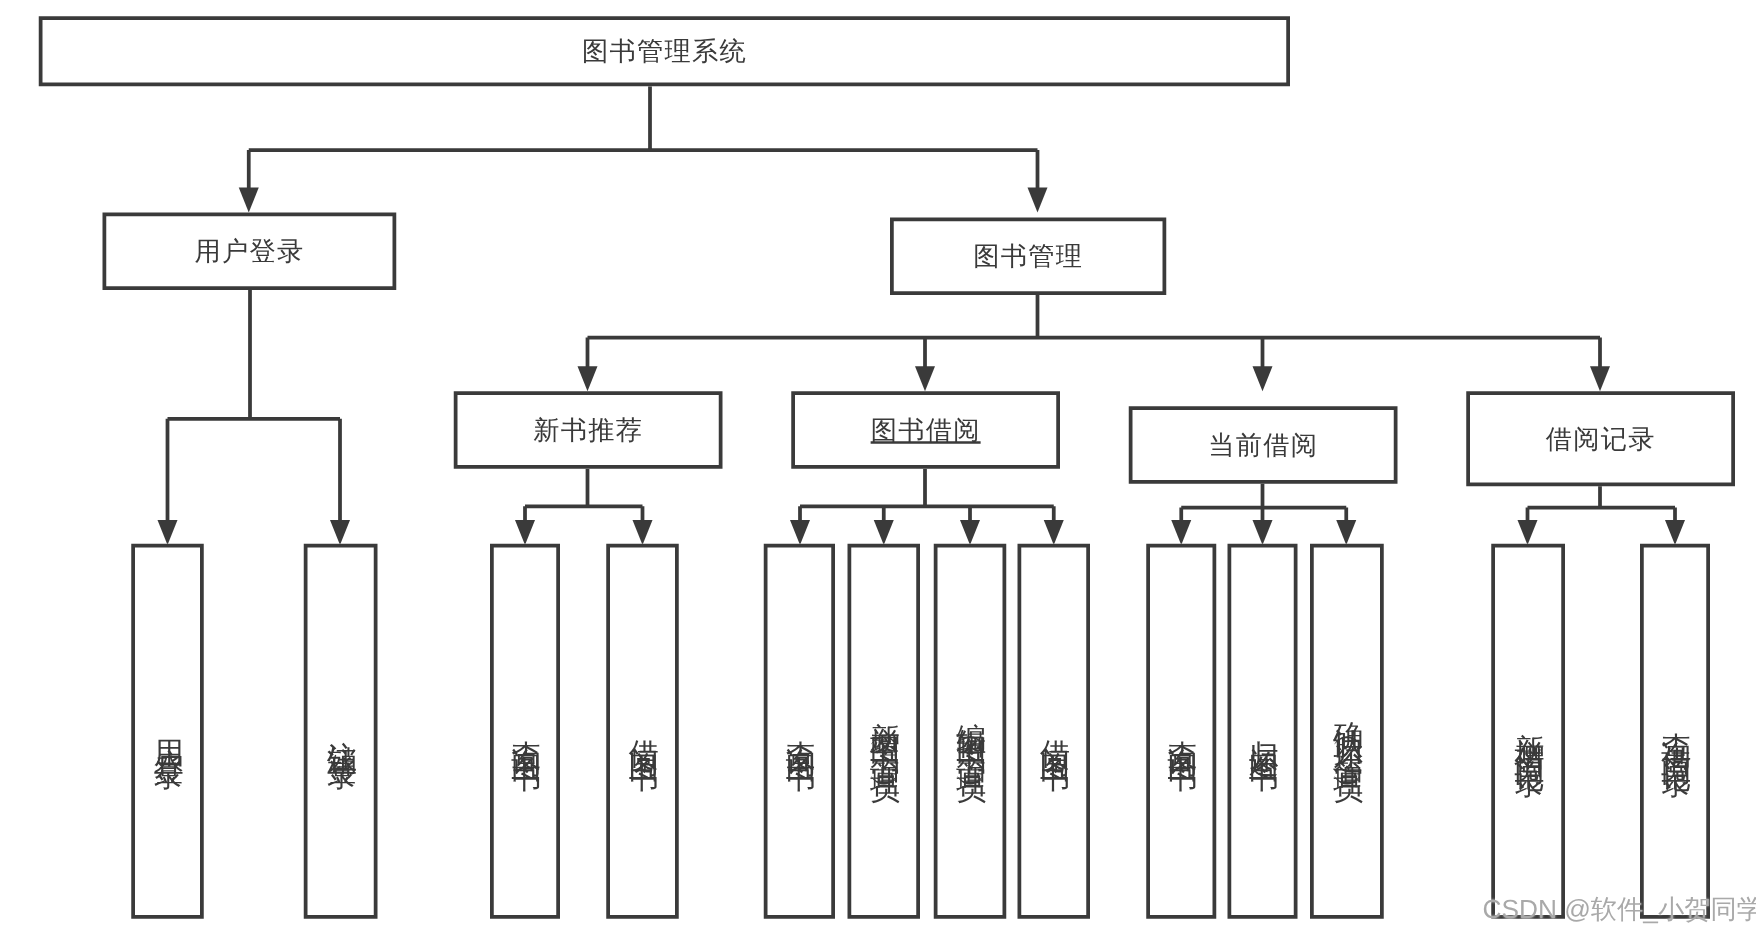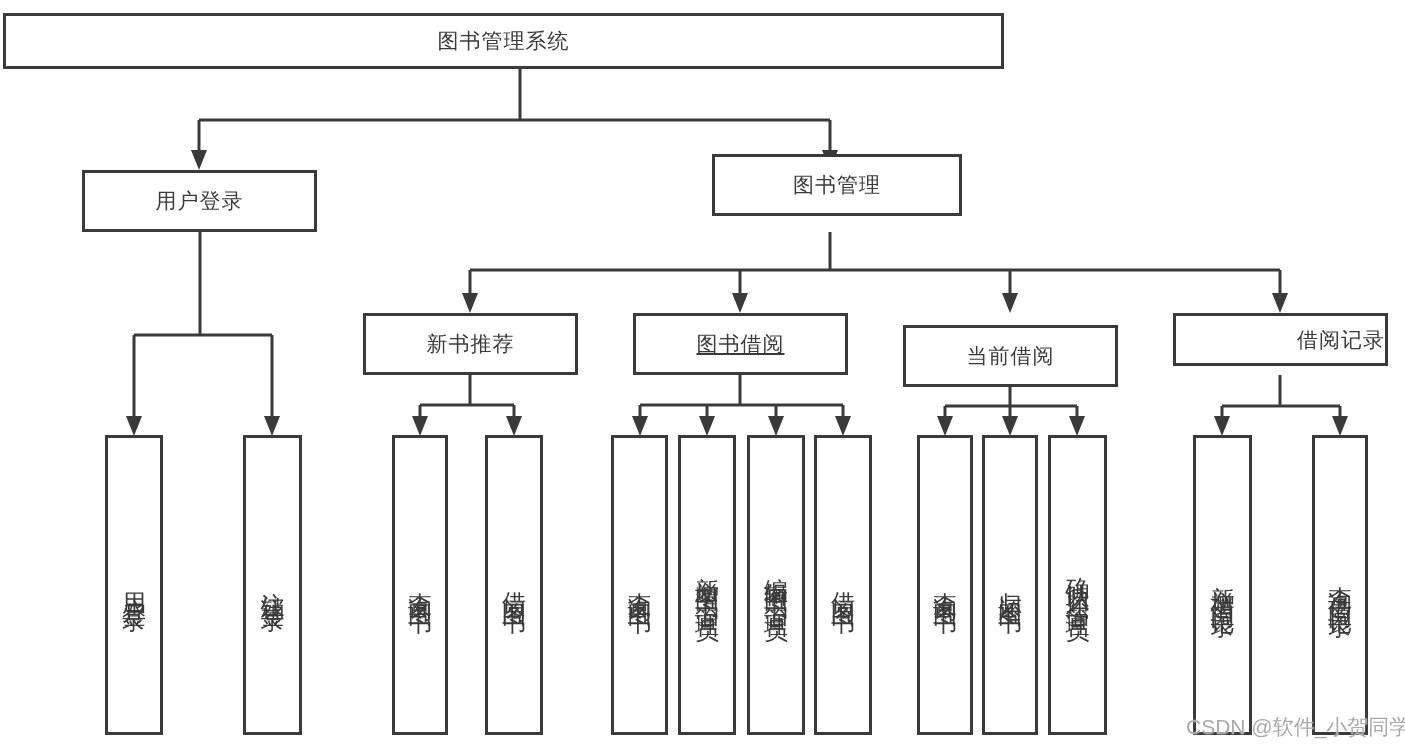--- a/index.html
+++ b/index.html
@@ -105,41 +105,41 @@
     <path d="M1010,375 V406 M945,406 H1077 M945,406 V418 M1010,406 V418 M1077,406 V418"></path>
     <polygon points="937,416 953,416 945,436"></polygon>
     <polygon points="1002,416 1018,416 1010,436"></polygon>
     <polygon points="1069,416 1085,416 1077,436"></polygon>
 
     <path d="M1280,375 V406 M1222,406 H1340 M1222,406 V418 M1340,406 V418"></path>
     <polygon points="1214,416 1230,416 1222,436"></polygon>
     <polygon points="1332,416 1348,416 1340,436"></polygon>
   </svg>
 
-  <div class="hbox" style="left:3px; top:13px; width:1001px; height:56px;">
+  <div class="hbox" style="left:31px; top:13px; width:1001px; height:56px;">
     <span>图书管理系统</span>
   </div>
 
   <div class="hbox" style="left:82px; top:170px; width:235px; height:62px;">
     <span>用户登录</span>
   </div>
-  <div class="hbox" style="left:712px; top:154px; width:250px; height:62px;">
+  <div class="hbox" style="left:712px; top:174px; width:221px; height:62px;">
     <span>图书管理</span>
   </div>
 
   <div class="hbox" style="left:363px; top:313px; width:215px; height:62px;font-family:Liberation Mono, monospace;">
     <span>新书推荐</span>
   </div>
   <div class="hbox" style="left:633px; top:313px; width:215px; height:62px;text-decoration:underline;">
     <span>图书借阅</span>
   </div>
   <div class="hbox" style="left:903px; top:313px; width:215px; height:62px;margin-top:12px;">
     <span>当前借阅</span>
   </div>
-  <div class="hbox" style="left:1173px; top:313px; width:215px; height:53px;justify-content:flex-end;">
+  <div class="hbox" style="left:1173px; top:313px; width:215px; height:76px;">
     <span>借阅记录</span>
   </div>
 
   <div class="vbox" style="left:105px; width:58px;">
     <span>用户登录</span>
   </div>
   <div class="vbox" style="left:243px; width:59px;">
     <span>注销登录</span>
   </div>
   <div class="vbox" style="left:392px; width:56px;">

